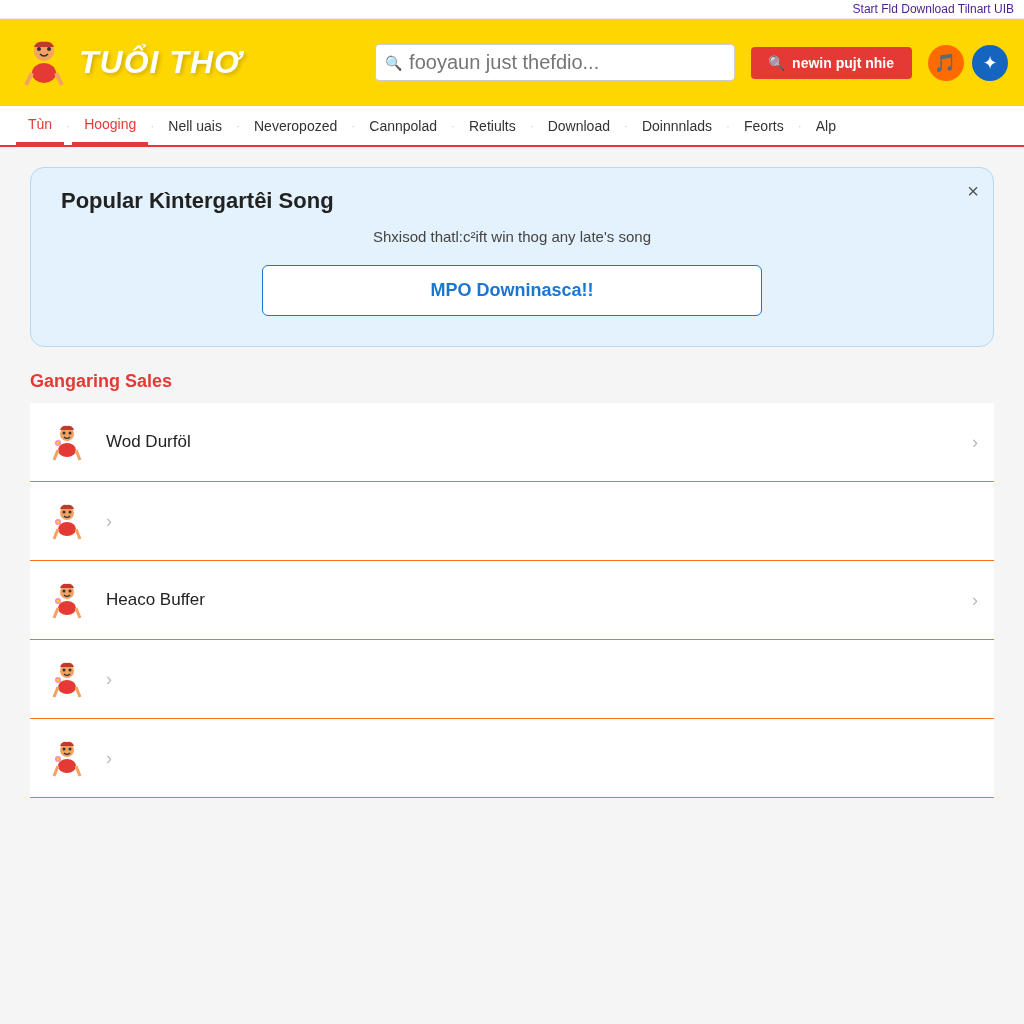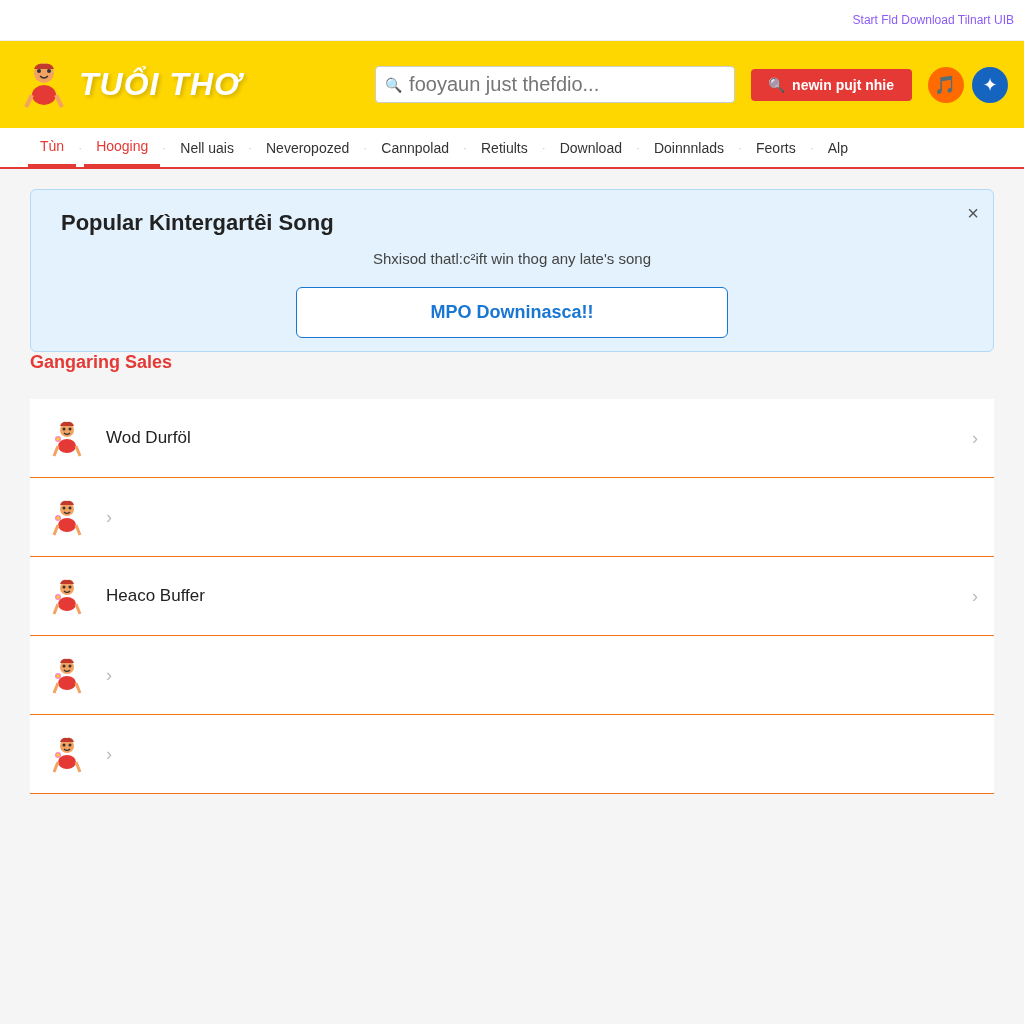--- a/index.html
+++ b/index.html
@@ -1,23 +1,23 @@
 <!DOCTYPE html>
 <html><head>
   <meta charset="utf-8">
   <style>
     * { margin: 0; padding: 0; box-sizing: border-box; }
     body { font-family: Arial, sans-serif; background: #f5f5f5; width: 1024px; min-height: 1024px; overflow-x: hidden; }
 
     
     .top-bar {
       background: #fff;
-      color: #8b5cf6;
+      color: #4c1d95;
       font-size: 12px;
-      padding: 13px 10px;
+      padding: 2px 10px;
       text-align: right;
       border-bottom: 1px solid #eee;
     }
 
     
     .header {
       background: #FFD700;
       padding: 16px 16px;
       display: flex;
       align-items: center;
@@ -102,21 +102,21 @@
       justify-content: center;
       font-size: 18px;
     }
     .header-icon-btn.orange { background: #FF6B00; color: #fff; }
     .header-icon-btn.blue { background: #1565C0; color: #fff; }
 
     
     .navbar {
       background: #fff;
       border-bottom: 2px solid #e53935;
-      padding: 0 28px;
+      padding: 0 16px;
       display: flex;
       align-items: center;
       gap: 0;
       min-height: 40px;
     }
     .nav-item {
       padding: 10px 12px;
       font-size: 14px;
       color: #333;
       cursor: pointer;
@@ -137,22 +137,23 @@
     .main-content {
       padding: 20px 30px;
       background: #f5f5f5;
       min-height: 860px;
     }
 
     
     .promo-box {
       background: #e3f2fd;
       border: 1px solid #b3d9f5;
-      border-radius: 6px;
-      padding: 20px 30px 13px 30px;
+      border-radius: 14px;
+      padding: 20px 30px 30px 30px;
+      margin-bottom: 24px;
       position: relative;
     }
     .promo-box-title {
       font-size: 22px;
       font-weight: bold;
       color: #222;
       margin-bottom: 14px;
     }
     .promo-box-desc {
       font-size: 15px;
@@ -165,39 +166,39 @@
       top: 12px;
       right: 14px;
       background: none;
       border: none;
       font-size: 20px;
       cursor: pointer;
       color: #555;
     }
     .promo-download-btn {
       display: block;
-      width: 432px;
+      width: 500px;
       margin: 0 auto;
       border: 1.5px solid #1976D2;
       border-radius: 6px;
       background: #fff;
       color: #1976D2;
       font-size: 18px;
       font-weight: bold;
       padding: 14px 0;
       text-align: center;
       cursor: pointer;
     }
 
     
     .section-title {
       color: #e53935;
       font-size: 18px;
       font-weight: bold;
-      margin-bottom: 26px;
+      margin-bottom: 11px;
     }
 
     
     .song-list {
       list-style: none;
       background: #fff;
     }
     .song-item {
       display: flex;
       align-items: center;

